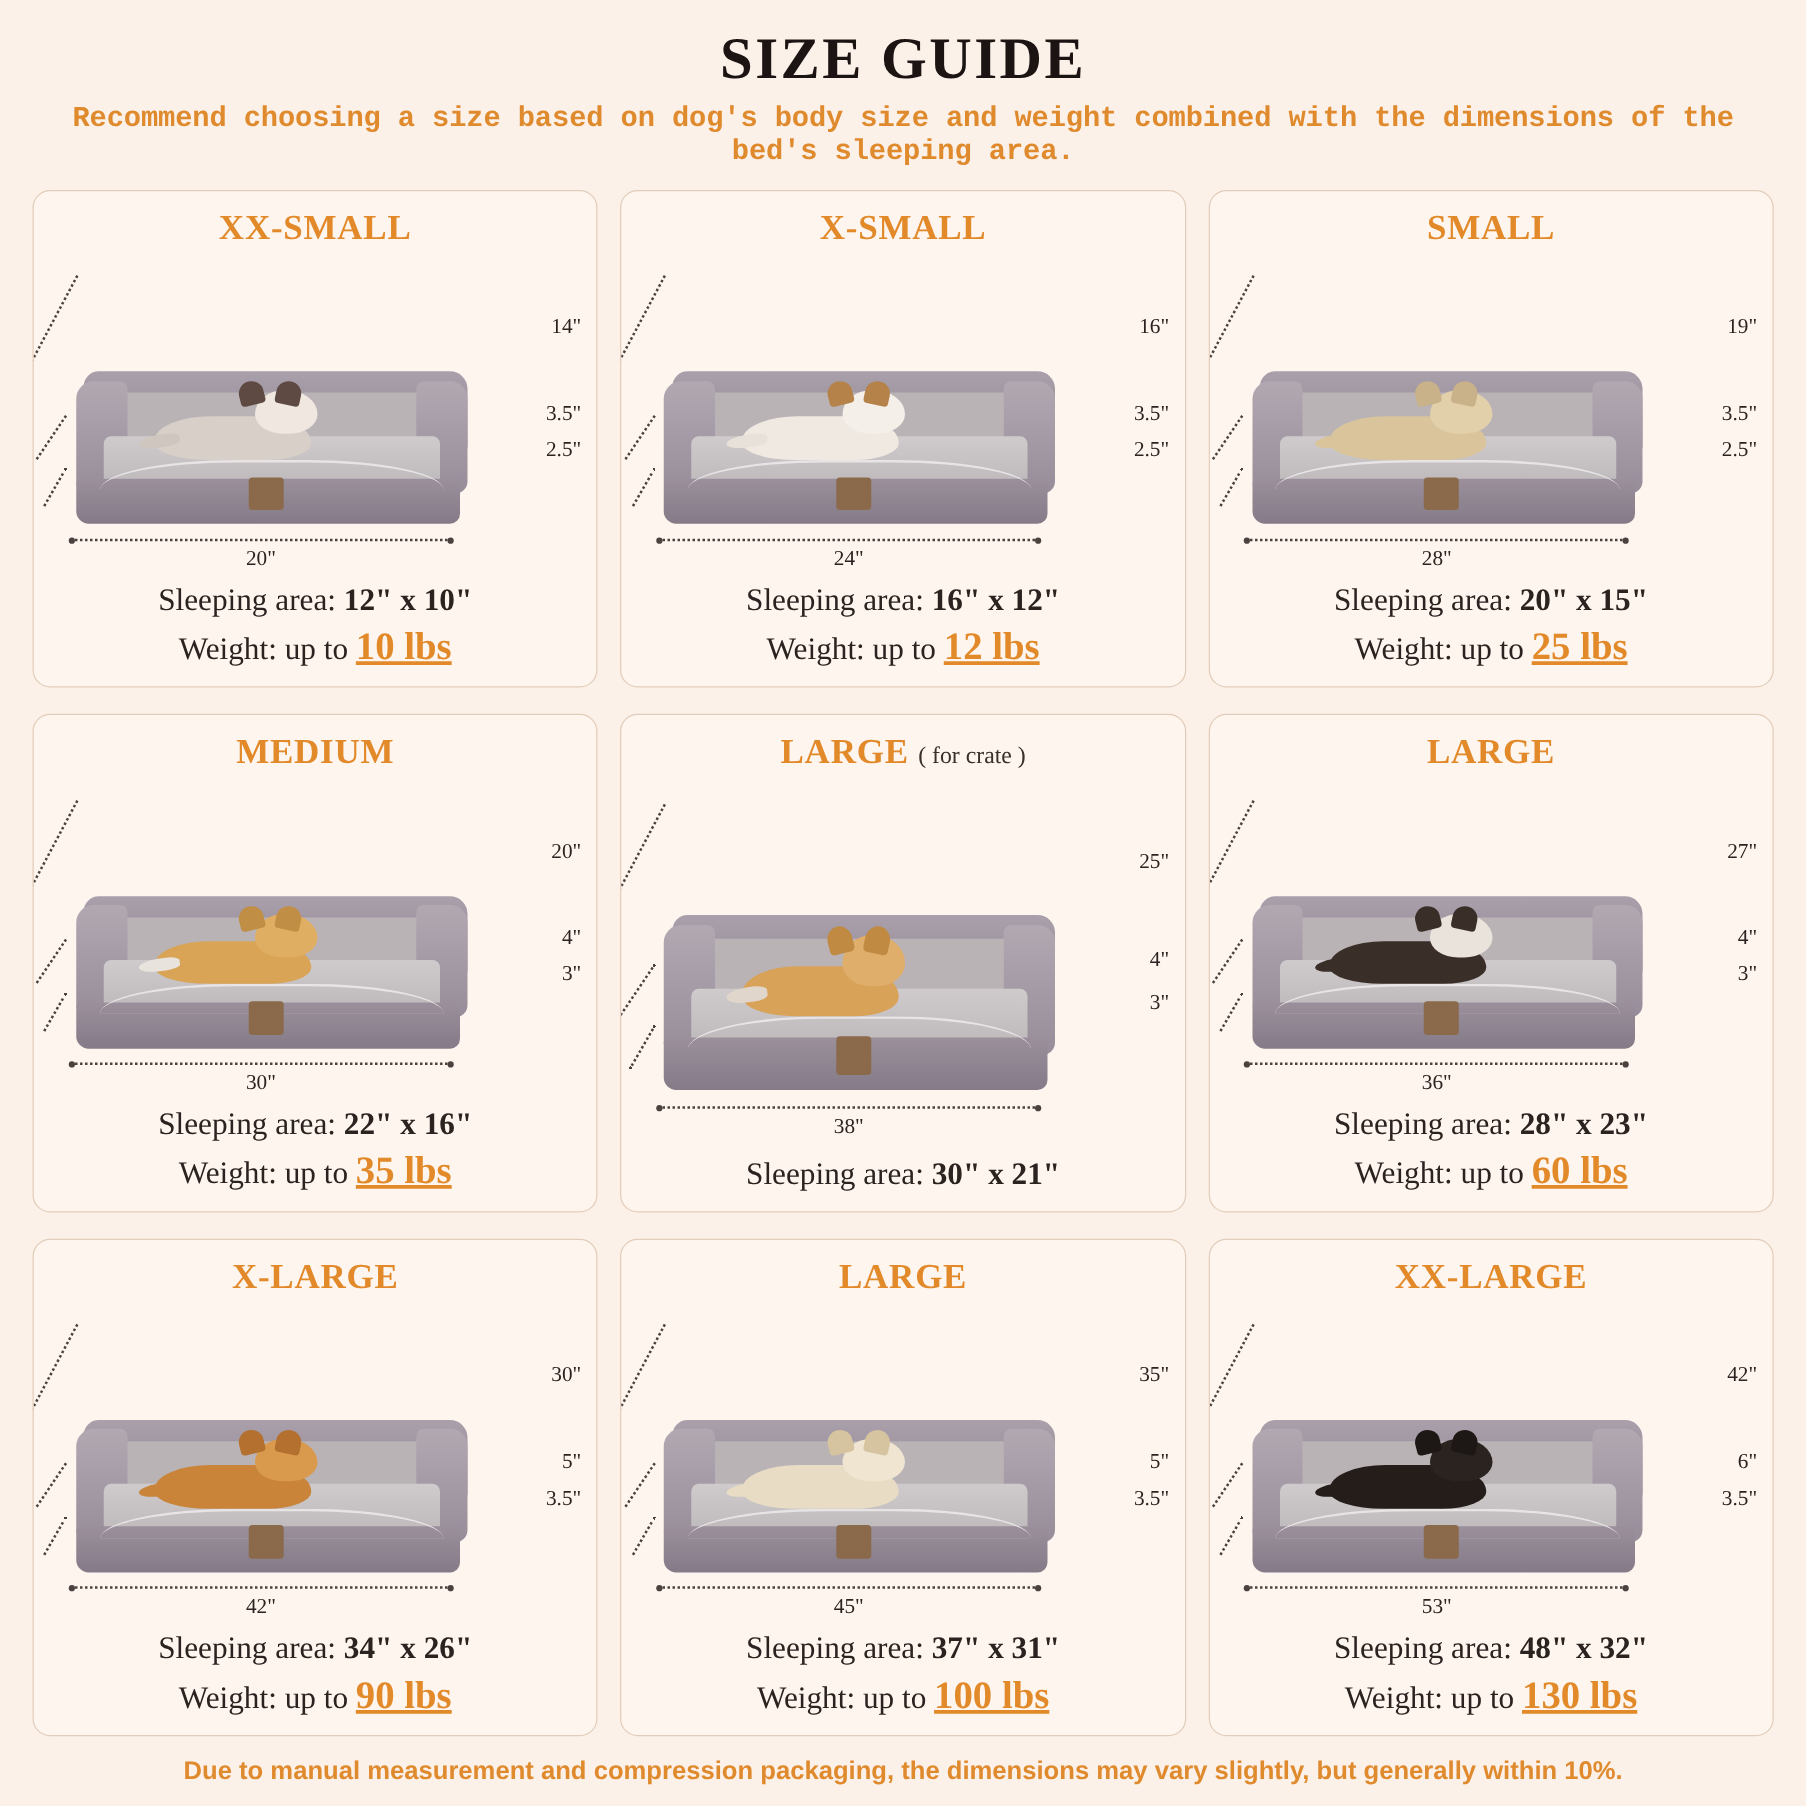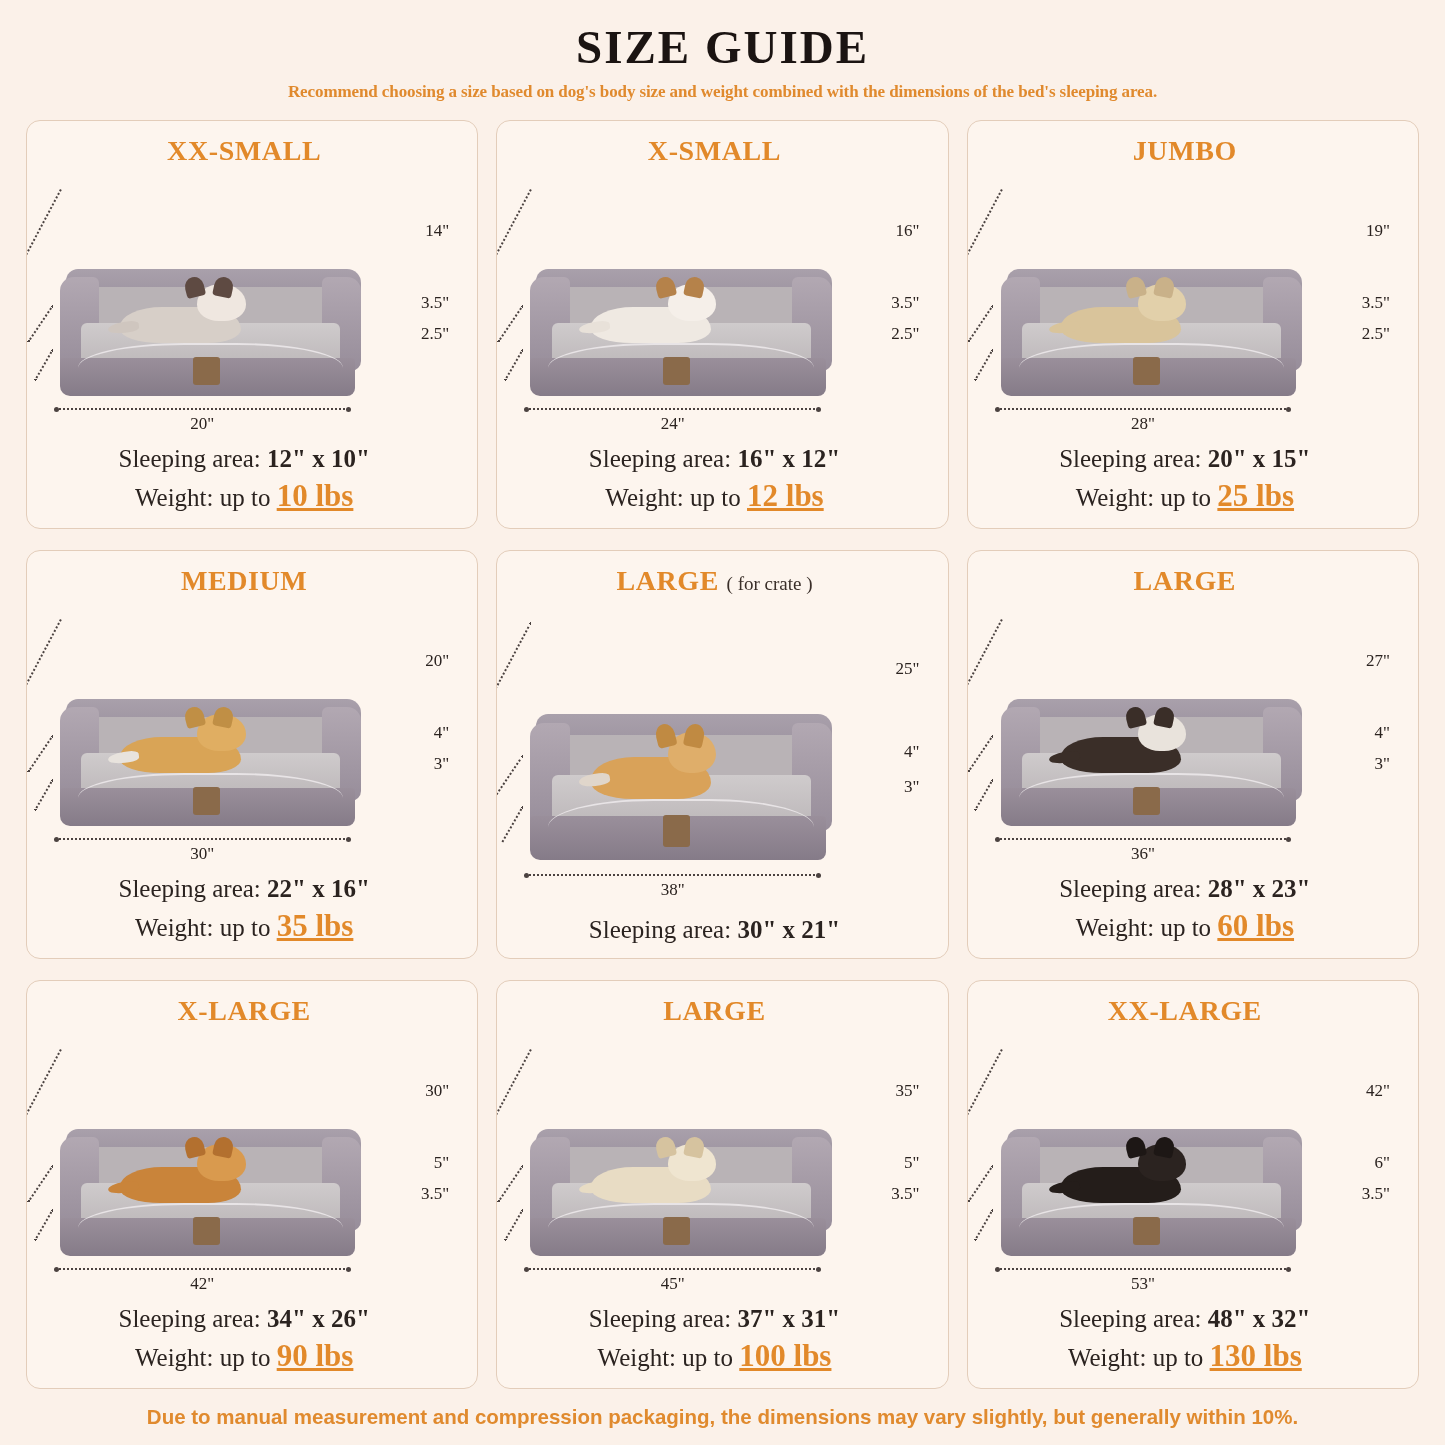--- a/index.html
+++ b/index.html
@@ -26,43 +26,43 @@
     text-align: center;
     font-family: "Liberation Serif", serif;
     font-weight: bold;
     font-size: 47px;
     letter-spacing: 2px;
     color: #1b1412;
     margin: 6px 0 8px 0;
   }
   .subtitle {
     text-align: center;
-    font-family: Liberation Serif, serif;
+    font-family: Liberation Mono, monospace;
     font-weight: bold;
-    font-size: 17px;
+    font-size: 23px;
     color: #e08a2e;
     margin-bottom: 18px;
     letter-spacing: -0.1px;
   }
   .grid {
     flex: 1 1 auto;
     display: grid;
     grid-template-columns: repeat(3, 1fr);
     grid-template-rows: repeat(3, 1fr);
     gap: 21px 18px;
   }
   .card {
     border: 1.5px solid #e3cdba;
     border-radius: 14px;
     background: #fdf5ee;
     position: relative;
     display: flex;
     flex-direction: column;
     align-items: center;
-    padding: 10px 24px 8px 8px;
+    padding: 10px 8px 8px 8px;
     box-sizing: border-box;
     overflow: hidden;
   }
   .card-title {
     font-family: "Liberation Serif", serif;
     font-weight: bold;
     font-size: 28px;
     color: #e2892a;
     letter-spacing: 0.6px;
     margin: 4px 0 0 0;
@@ -387,21 +387,21 @@
           <div class="width-label">24"</div>
         </div>
       </div>
       <div class="specs">
         <div class="spec-line"><span>Sleeping area:</span> <b>16" x 12"</b></div>
         <div class="spec-line"><span>Weight:</span> <span>up to</span> <span class="weight-val">12 lbs</span></div>
       </div>
     </div>
 
     <div class="card">
-      <div class="card-title"><span>JUMBO</span> <span class="note"></span></div>
+      <div class="card-title"><span>SMALL</span> <span class="note"></span></div>
       <div class="illus">
         <div class="bed">
           <div class="back"></div>
           <div class="backinner"></div>
           <div class="arm-l"></div>
           <div class="arm-r"></div>
           <div class="mat"></div>
           <div class="base"></div>
           <div class="piping"></div>
           <div class="tag"></div>

